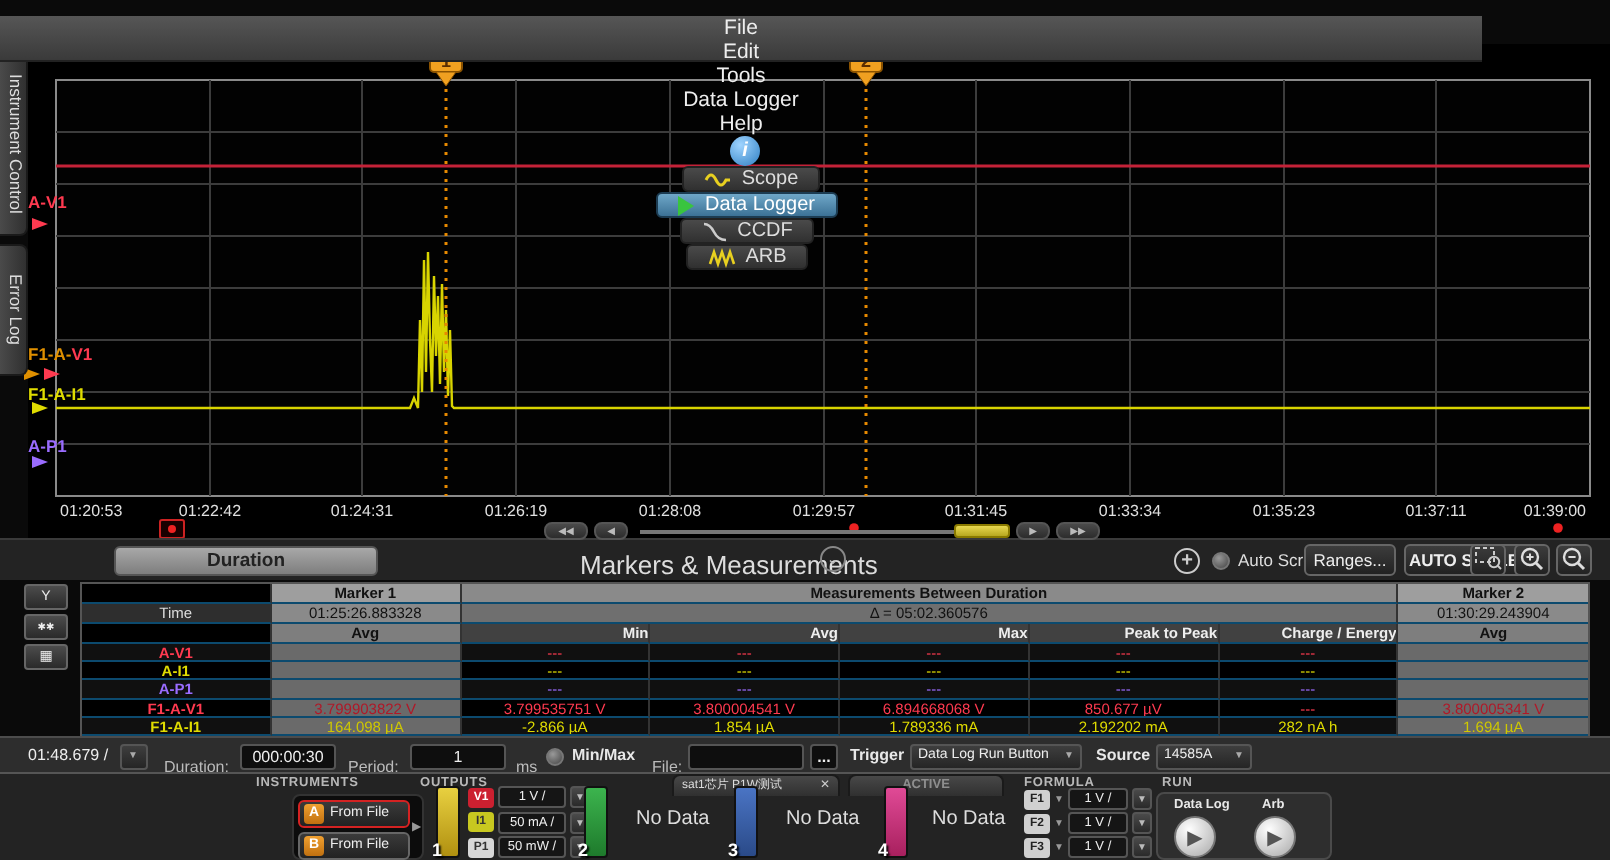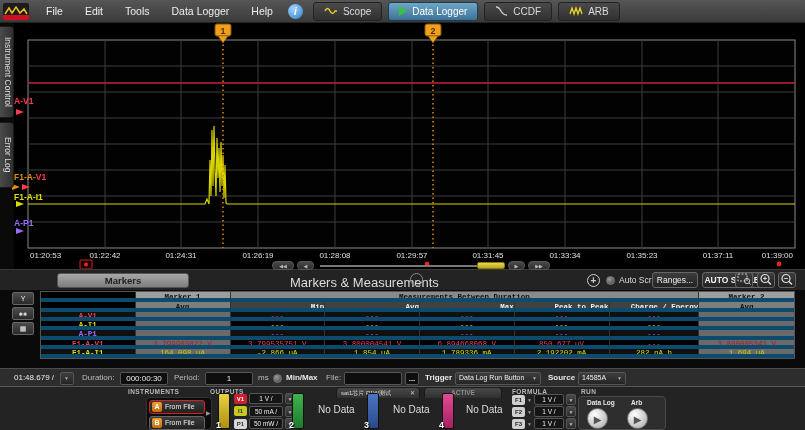--- a/index.html
+++ b/index.html
@@ -2,23 +2,23 @@
 <html><head>
 <meta charset="utf-8">
 <style>
   * { margin:0; padding:0; box-sizing:border-box; }
   html,body { width:805px; height:430px; background:#111; overflow:hidden;
     font-family:"Liberation Sans", sans-serif; color:#ddd; }
   .abs { position:absolute; }
   #stage { position:relative; width:805px; height:430px; background:#0a0a0a; }
 
   
-  #menubar { left:0; top:0; width:805px; height:23px;
+  #menubar { left:0; top:8px; width:741px; height:23px;
     background:linear-gradient(#565656,#3a3a3a); border-bottom:1px solid #222;
-    display:flex; align-items:center; z-index:20; }
+    display:flex; align-items:center; z-index:20;flex-direction:column; }
   .logo { width:26px; height:17px; margin:0 6px 0 3px; background:#1c1c1c; border-radius:2px;
     position:relative; overflow:hidden; }
   .logo .red { position:absolute; bottom:0; left:0; width:100%; height:5px; background:#cc1122; }
   .menu-item { font-size:10.5px; color:#eee; padding:0 11px; cursor:default; }
   .info-badge { width:15px; height:15px; border-radius:50%; margin-left:4px;
     background:radial-gradient(circle at 35% 30%, #9fd4ff, #2e7fc2); color:#fff;
     font-size:10px; font-weight:bold; text-align:center; line-height:15px; font-style:italic; }
   .modetab { height:19px; margin-left:6px; padding:0 10px; display:flex; align-items:center; gap:5px;
     background:linear-gradient(#4a4a4a,#303030); border:1px solid #222; border-radius:3px;
     font-size:10px; color:#ddd; }
@@ -51,42 +51,42 @@
     border:1.5px solid #ccc; color:#ccc; font-size:10px; line-height:11px; text-align:center; font-weight:bold; }
   .chk { position:absolute; width:9px; height:9px; border-radius:50%;
     background:radial-gradient(circle at 35% 30%, #999, #444); border:1px solid #777; }
 
   
   #meas-icons { left:12px; top:292px; width:24px; z-index:6; }
   .mi-btn { width:22px; height:13px; margin-bottom:2px; background:linear-gradient(#4c4c4c,#2a2a2a);
     border:1px solid #666; border-radius:2px; color:#eee; font-size:7px; text-align:center; line-height:12px; }
   #meas-table { left:40px; top:291px; width:755px; border:1px solid #555; z-index:6; font-size:7.5px; }
   .trow { display:flex; }
-  .tc { border-right:1px solid #333; border-bottom:4px solid #0c4a6e; overflow:hidden; white-space:nowrap;
-    text-align:center;font-family:Liberation Mono, monospace; }
+  .tc { border-right:1px solid #333; border-bottom:1px solid #0c4a6e; overflow:hidden; white-space:nowrap;
+    text-align:center; }
   .c95 { width:95px; } .c90 { width:90px; } .c470 { width:470px; }
   .h1 { height:10px; line-height:10px; font-weight:bold; font-size:7.5px; }
   .h2 { height:10px; line-height:10px; font-size:7.5px; }
   .h3 { height:10px; line-height:10px; font-weight:bold; font-size:7.5px; }
   .dr { height:9.2px; line-height:9.2px; }
   .bg-mk { background:#9e9e9e; color:#111; }
   .bg-mk2 { background:#8a8a8a; color:#111; }
   .bg-mbm { background:#8a8a8a; color:#111; }
   .bg-delta { background:#6f6f6f; color:#111; }
   .bg-sub { background:#414141; color:#eee;text-align:right; }
   .bg-dark { background:#000; }
   .bg-dark2 { background:#101010; }
   .bg-gcol { background:#6a6a6a; }
   .t-red { color:#ff3a50; } .t-yel { color:#e0dc00; } .t-pur { color:#9a6cff; }
   .t-dred { color:#b01828; } .t-dyel { color:#cfc800; }
 
   
   #settings-bar { left:0; top:368px; width:805px; height:18px; background:#2d2d2d;
     border-top:1px solid #4c4c4c; z-index:6; font-size:8px; }
-  .lbl { position:absolute; top:4px; color:#bbb; }
+  .lbl { position:absolute; top:10px; color:#bbb; }
   .lblb { position:absolute; top:4px; color:#e8e8e8; font-weight:bold; }
   .ibox { position:absolute; top:2.5px; height:13px; background:#0e0e0e; border:1px solid #555;
     border-radius:2px; color:#eee; text-align:center; line-height:12px; font-size:8px; }
   .dd { position:absolute; top:2.5px; height:13px; background:linear-gradient(#3e3e3e,#252525);
     border:1px solid #555; border-radius:2px; color:#eee; font-size:7px; line-height:12px;
     padding:0 3px; display:flex; align-items:center; gap:3px; }
   .dd .arr { color:#aaa; font-size:5px; }
 
   
   #bottom-panel { left:0; top:386px; width:805px; height:44px; background:#232323;
@@ -243,21 +243,21 @@
   <div class="abs" style="left:0; top:261px; width:805px; height:9px; z-index:7;">
     <div class="sbtn" style="left:272px; width:22px;">◀◀</div>
     <div class="sbtn" style="left:297px; width:17px;">◀</div>
     <div class="abs" style="left:320px; top:4px; width:158px; height:1.5px; background:#777;"></div>
     <div class="abs" style="left:477px; top:1px; width:28px; height:7px; background:linear-gradient(#e8d850,#b8a820); border:1px solid #8a7a00; border-radius:2px;"></div>
     <div class="sbtn" style="left:508px; width:17px;">▶</div>
     <div class="sbtn" style="left:528px; width:22px;">▶▶</div>
   </div>
 
   <div id="chart-toolbar" class="abs">
-    <div class="stopped-btn">Markers</div>
+    <div class="stopped-btn">Duration</div>
     <div class="panel-title">Markers &amp; Measurements</div>
     <div class="circ-chevron">⌄</div>
     <div class="circle-plus">+</div>
     <div class="chk" style="left:606px; top:6px;"></div>
     <div class="abs" style="left:619px; top:5px; font-size:8.5px; color:#ddd;">Auto Scroll</div>
     <div class="tool-btn" style="left:652px; top:2px; width:46px; line-height:15px;">Ranges...</div>
     <div class="tool-btn" style="left:702px; top:2px; width:60px; line-height:15px; font-weight:bold;">AUTO SCALE</div>
     <div class="tool-btn" style="left:736px; top:2px; width:0;"></div>
     <div class="tool-btn" style="left:735px; top:2px; width:18px;">
       <svg width="14" height="12" viewBox="0 0 14 12">
@@ -288,20 +288,26 @@
     <div class="mi-btn" style="font-size:5px;">✱✱</div>
     <div class="mi-btn">▦</div>
   </div>
 
   <div id="meas-table" class="abs">
     <div class="trow">
       <div class="tc c95 h1 bg-dark"></div>
       <div class="tc c95 h1 bg-mk">Marker 1</div>
       <div class="tc c470 h1 bg-mbm">Measurements Between Duration</div>
       <div class="tc c95 h1 bg-mk" style="border-right:none">Marker 2</div>
+    </div>
+    <div class="trow">
+      <div class="tc c95 h2" style="background:#2e2e2e;color:#ddd;">Time</div>
+      <div class="tc c95 h2 bg-mk2">01:25:26.883328</div>
+      <div class="tc c470 h2 bg-delta">Δ = 05:02.360576</div>
+      <div class="tc c95 h2 bg-mk2" style="border-right:none">01:30:29.243904</div>
     </div>
     <div class="trow">
       <div class="tc c95 h3 bg-dark"></div>
       <div class="tc c95 h3" style="background:#7e7e7e;color:#111;">Avg</div>
       <div class="tc c95 h3 bg-sub">Min</div>
       <div class="tc c95 h3 bg-sub">Avg</div>
       <div class="tc c95 h3 bg-sub">Max</div>
       <div class="tc c95 h3 bg-sub">Peak to Peak</div>
       <div class="tc c90 h3 bg-sub">Charge / Energy</div>
       <div class="tc c95 h3" style="background:#7e7e7e;color:#111;border-right:none">Avg</div>

